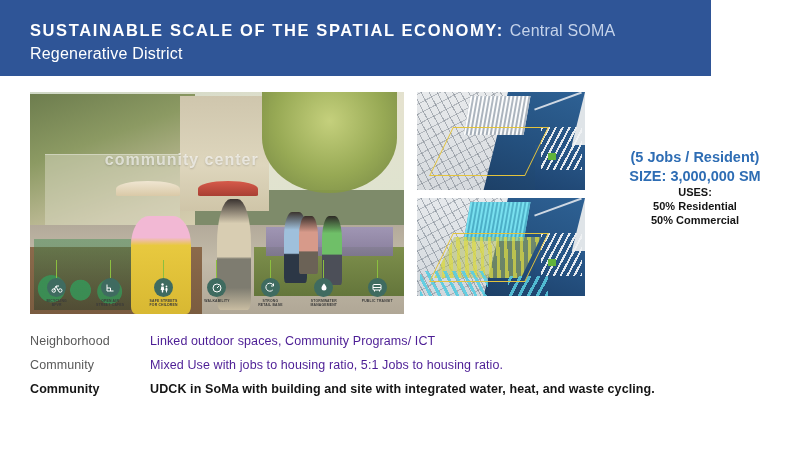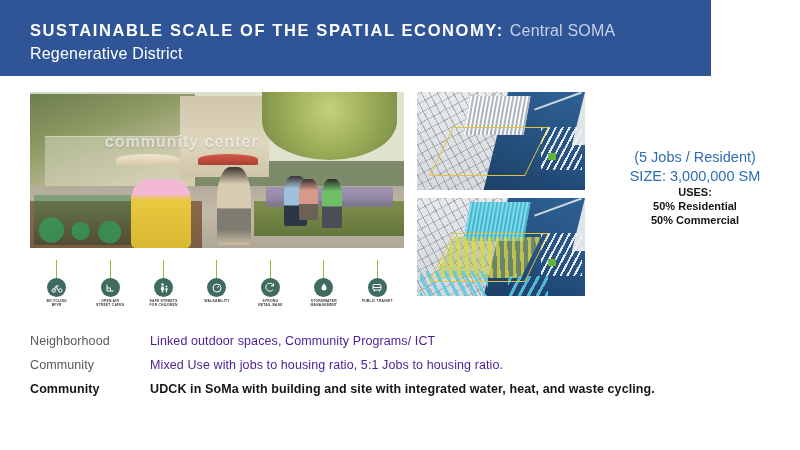--- a/index.html
+++ b/index.html
@@ -46,21 +46,21 @@
     font-size: 16px;
     color: #ffffff;
     letter-spacing: 0.2px;
     white-space: nowrap;
   }
 
   
   #street-photo {
     position: absolute;
     left: 30px; top: 92px;
-    width: 374px; height: 156px;
+    width: 374px; height: 222px;
     overflow: hidden;
     background: #7e8b6a;
   }
   #street-photo .sky {
     position: absolute; left: 0; top: 0; width: 100%; height: 44%;
     background: linear-gradient(170deg,#cfd8c6 0%, #e5e2cf 45%, #dfe3cf 100%);
   }
   #street-photo .bldg-left {
     position: absolute; left: 0; top: 2px; width: 44%; height: 64%;
     background: linear-gradient(160deg,#6d7d4e 0%, #8c9a63 35%, #cbc3a4 78%, #d9d2b4 100%);
@@ -275,21 +275,21 @@
   
   #stats-block {
     position: absolute;
     left: 600px; top: 148px;
     width: 190px;
     text-align: center;
     line-height: 1.28;
   }
   .stat-accent {
     font-size: 14.5px;
-    font-weight: normal;
+    font-weight: bold;
     color: #2e6db4;
     white-space: nowrap;
   }
   .stat-dark {
     font-size: 11px;
     font-weight: bold;
     color: #151515;
     white-space: nowrap;
   }
   .stat-dark.light { font-weight: bold; }

